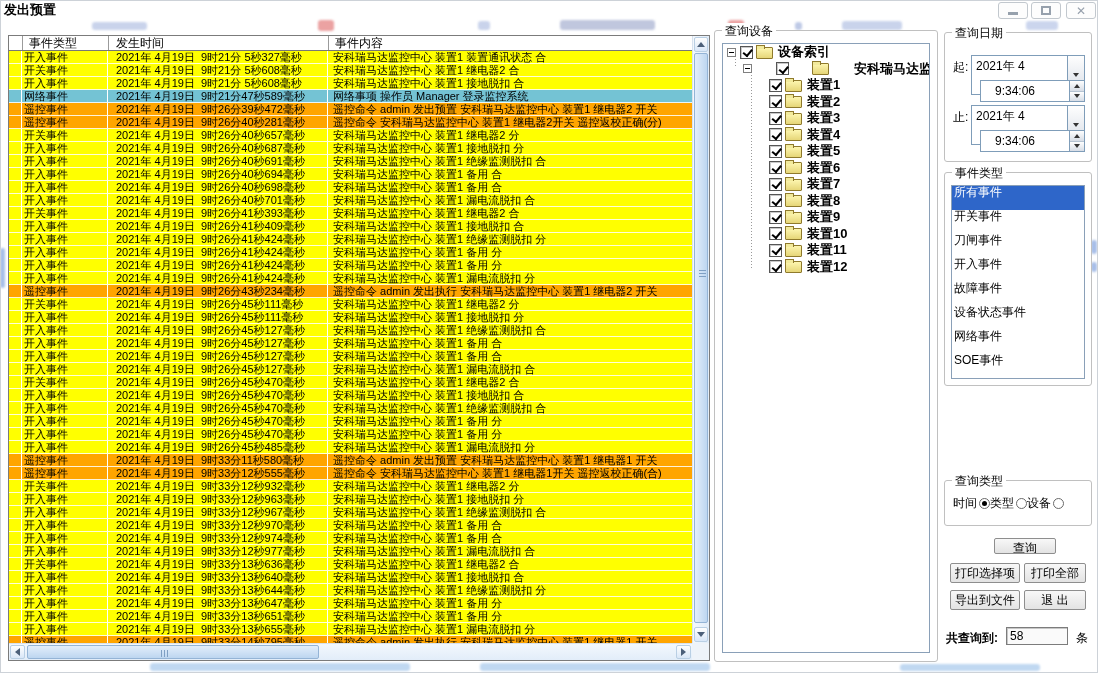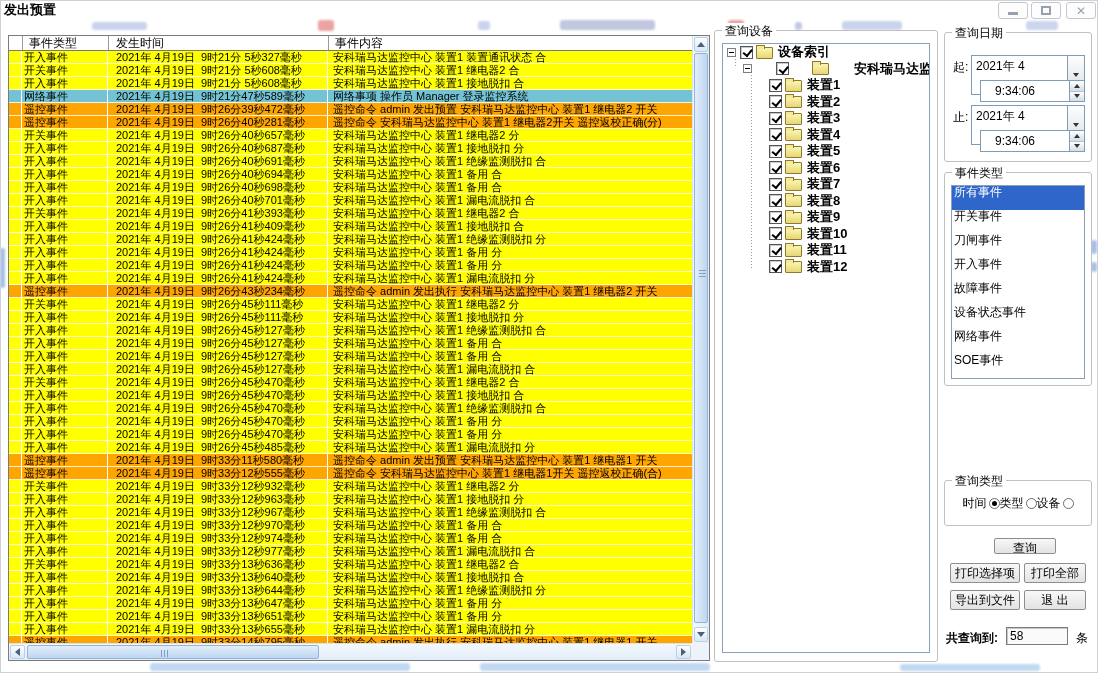--- a/index.html
+++ b/index.html
@@ -85,21 +85,21 @@
   .spin-b:last-child{border-bottom:none;}
   .tri-su{width:0;height:0;border-left:3px solid transparent;border-right:3px solid transparent;border-bottom:4px solid #333;}
   .tri-sd{width:0;height:0;border-left:3px solid transparent;border-right:3px solid transparent;border-top:4px solid #333;}
 
   
   #listbox{position:absolute;left:6px;top:12px;right:6px;bottom:6px;border:1px solid #8aa0b8;background:#fff;overflow:hidden;}
   .litem{height:24px;line-height:13px;font-size:12px;padding-left:2px;white-space:nowrap;overflow:hidden;}
   .litem.sel{background:#2E66C9;color:#fff;}
 
   
-  #radios{position:absolute;left:0;right:0;top:14px;display:flex;justify-content:center;padding:0 8px;}
+  #radios{position:absolute;left:0;right:0;top:14px;display:flex;justify-content:flex-start;padding:0 8px;}
   .radio-item{display:flex;align-items:center;font-size:12px;white-space:nowrap;}
   .radio{width:11px;height:11px;border:1px solid #6a6a6a;border-radius:50%;background:#fff;margin-left:2px;position:relative;flex:none;}
   .radio.on::after{content:"";position:absolute;left:2px;top:2px;width:5px;height:5px;border-radius:50%;background:#000;}
 
   
   .btn{position:absolute;border:1px solid #8e8e8e;border-radius:2px;background:linear-gradient(#f8f8f8,#e3e3e3);
     font-size:12px;text-align:center;white-space:nowrap;overflow:hidden;}
 
   
   #count-field{position:absolute;left:1006px;top:627px;width:62px;height:18px;border:1px solid #7c7c7c;

